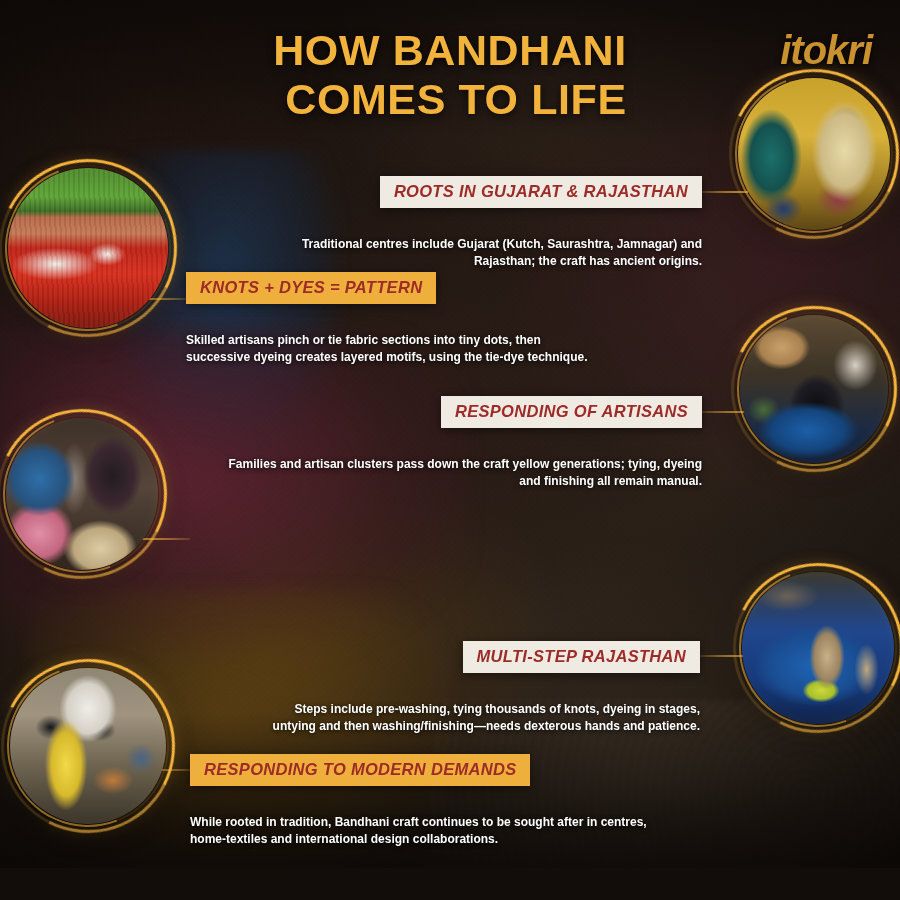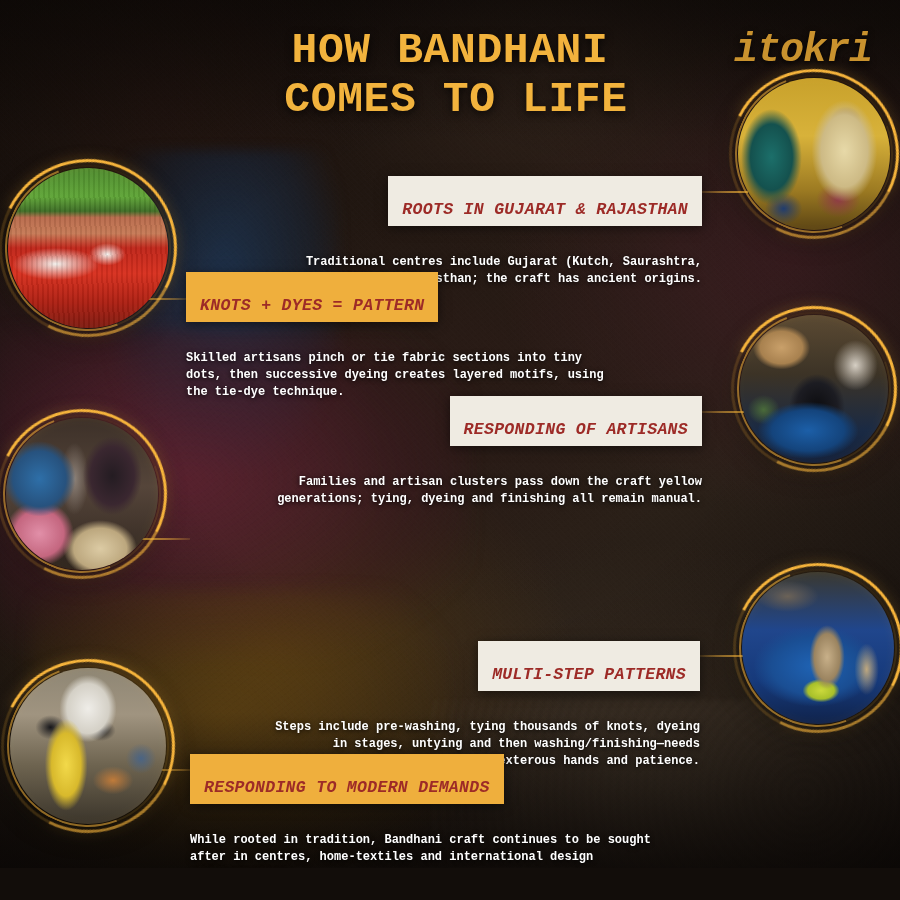--- a/index.html
+++ b/index.html
@@ -12,21 +12,20 @@
     font-family: "Liberation Sans", sans-serif;
     background: #120d0a;
   }
 
   .poster {
     position: relative;
     width: 900px;
     height: 868px;
     overflow: hidden;
     background: #701a75;
-    font-family: Liberation Mono, monospace;
   }
 
   
   .bg-layer {
     position: absolute;
     inset: 0;
     background:
       radial-gradient(ellipse 300px 240px at 18% 12%, #241611 0%, rgba(20,13,10,0) 70%),
       radial-gradient(ellipse 340px 300px at 62% 8%, #2e2119 0%, rgba(20,13,10,0) 68%),
       radial-gradient(ellipse 420px 360px at 88% 30%, #3a1d20 0%, rgba(20,13,10,0) 70%),
@@ -236,21 +235,21 @@
   }
   .connector.rev {
     background: linear-gradient(90deg, rgba(246,180,60,.95), rgba(246,180,60,.15));
   }
 
   
   .section { position: absolute; z-index: 22; }
 
   .label {
     display: inline-block;
-    padding: 24px 14px 7px 14px;
+    padding: 6px 14px 7px 14px;
     font-size: 16.5px;
     font-weight: 700;
     font-style: italic;
     letter-spacing: .3px;
     color: #9D2B27;
     white-space: nowrap;
     box-shadow: 0 2px 10px rgba(0,0,0,.5);
   }
   .label.cream { background: #EFEBE2; }
   .label.amber { background: #EFAF3D; }
@@ -344,21 +343,21 @@
     <div class="body-text ta-left">Skilled artisans pinch or tie fabric sections into tiny dots, then successive dyeing creates layered motifs, using the tie-dye technique.</div>
   </div>
 
   <div class="section s3 ta-right">
     <span class="label cream">RESPONDING OF ARTISANS</span>
     <div class="body-text ta-right">Families and artisan clusters pass down the craft yellow generations; tying, dyeing and finishing all remain manual.</div>
   </div>
 
 
   <div class="section s5 ta-right">
-    <span class="label cream">MULTI-STEP PATTERNS</span>
+    <span class="label cream">MULTI-STEP RAJASTHAN</span>
     <div class="body-text ta-right">Steps include pre-washing, tying thousands of knots, dyeing in stages, untying and then washing/finishing—needs dexterous hands and patience.</div>
   </div>
 
   <div class="section s6 ta-left">
     <span class="label amber">RESPONDING TO MODERN DEMANDS</span>
     <div class="body-text ta-left">While rooted in tradition, Bandhani craft continues to be sought after in centres, home-textiles and international design collaborations.</div>
   </div>
 
 </div>
 

